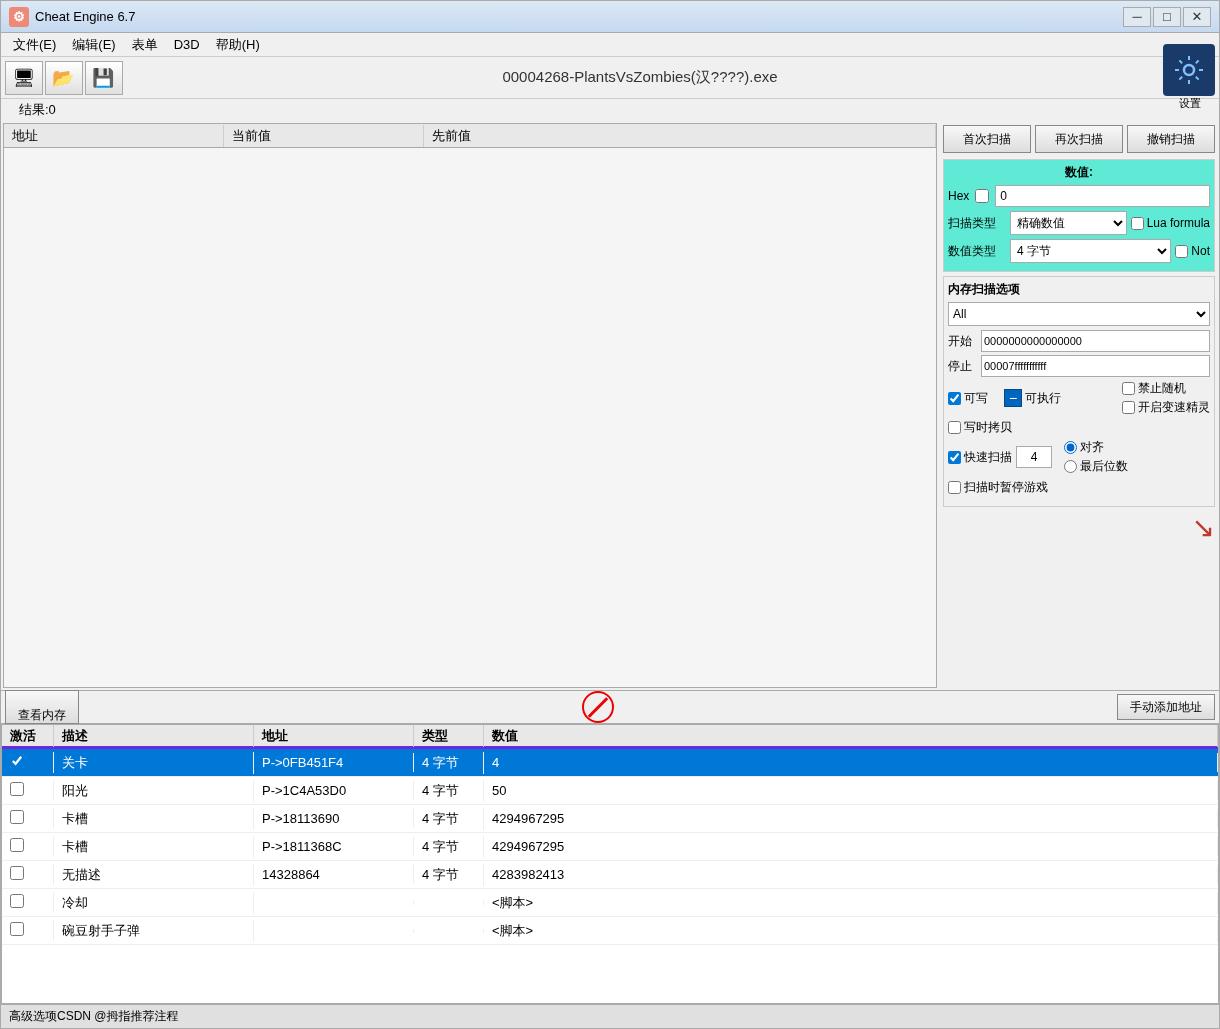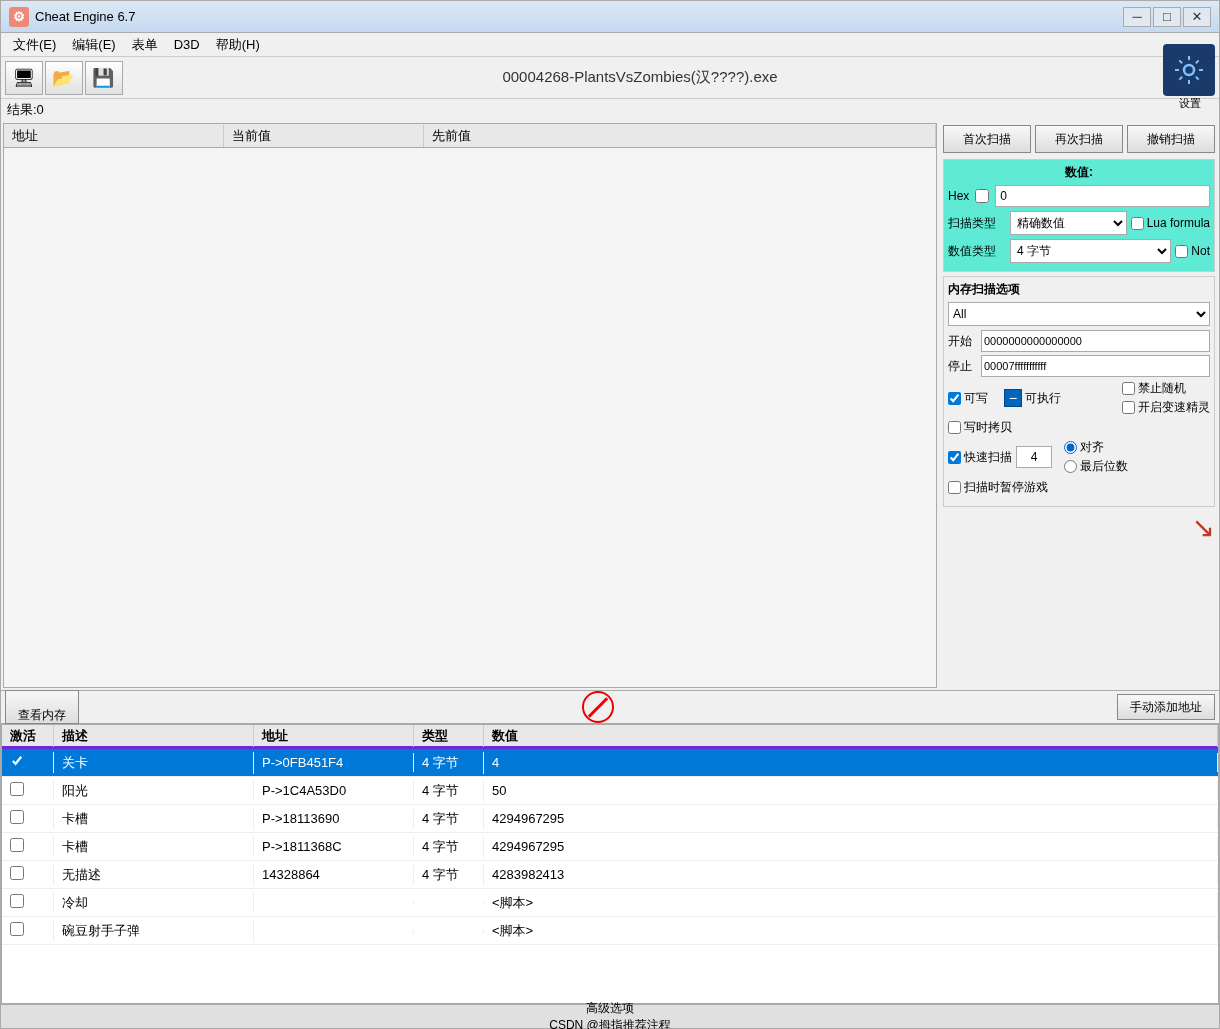--- a/index.html
+++ b/index.html
@@ -109,20 +109,21 @@
       font-size: 11px;
       color: #000;
       margin-left: 2px;
     }
 
     
     .result-bar {
       padding: 2px 6px;
       font-size: 13px;
       flex-shrink: 0;
+      margin-left: 12px;
     }
 
     
     .main-content {
       display: flex;
       flex: 1;
       overflow: hidden;
     }
 
     
@@ -414,22 +415,21 @@
 
     
     .status-bar {
       height: 24px;
       background: #e0e0e0;
       display: flex;
       align-items: center;
       padding: 0 8px;
       border-top: 1px solid #aaa;
       flex-shrink: 0;
-      justify-content: center;
-      flex-direction: column;
+      justify-content: flex-start;
     }
     .status-text { font-size: 12px; color: #000; }
 
     
     .cheat-table::-webkit-scrollbar { width: 12px; }
     .cheat-table::-webkit-scrollbar-track { background: #f0f0f0; }
     .cheat-table::-webkit-scrollbar-thumb { background: #b0b0b0; border: 1px solid #888; }
 
     
     input[type=radio]:checked { accent-color: #0066cc; }

